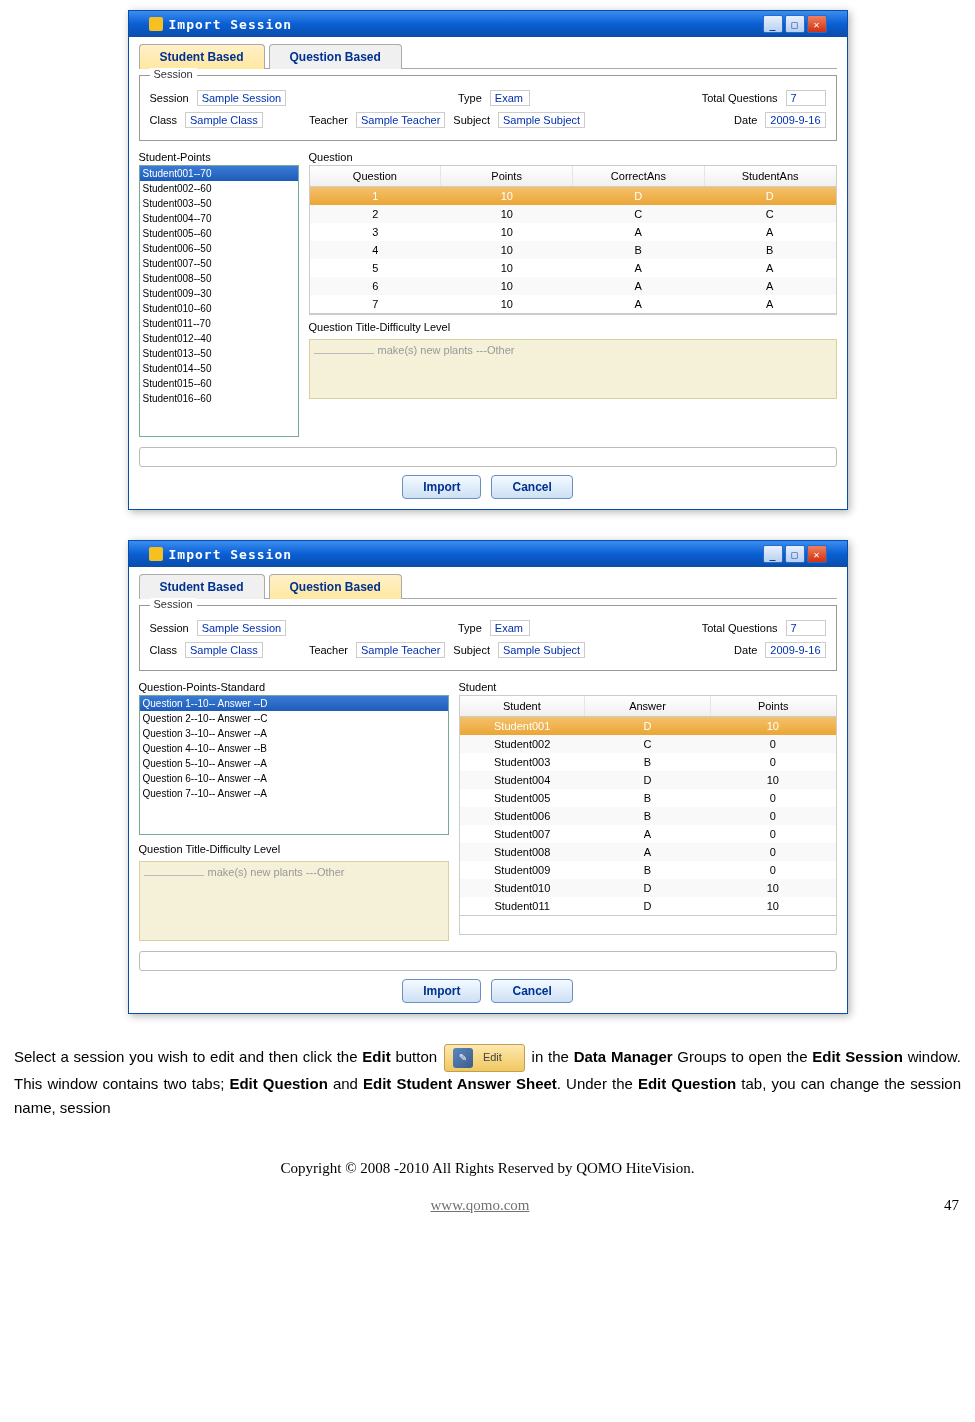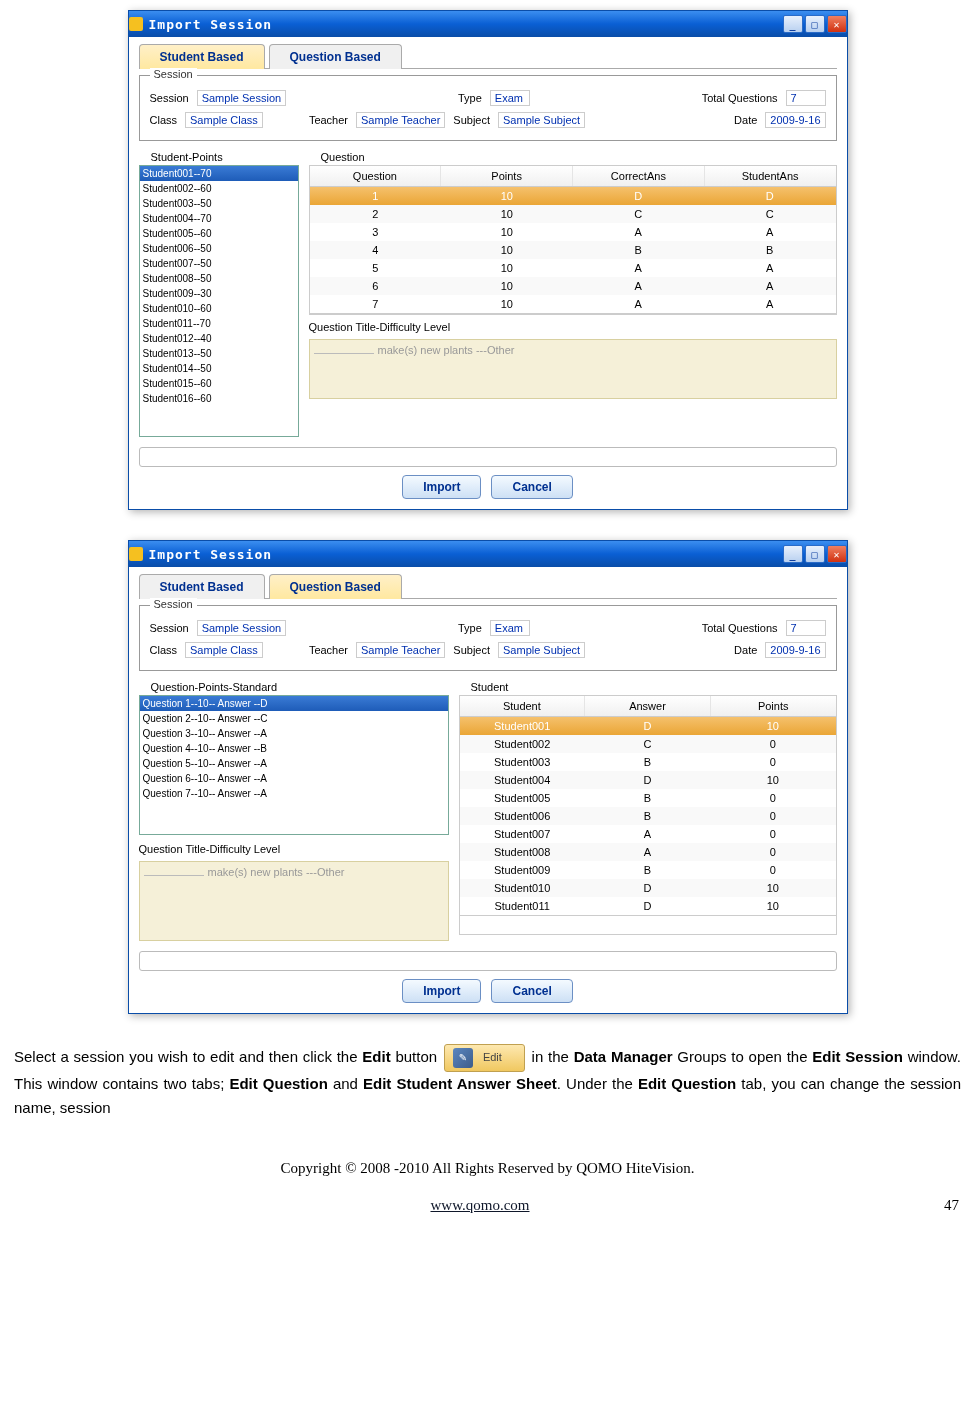--- a/index.html
+++ b/index.html
@@ -1,38 +1,38 @@
 <!DOCTYPE html>
 <html><head>
 <meta charset="utf-8">
 <style>
 * { box-sizing: border-box; margin: 0; padding: 0; }
 body { background: #fff; font-family: Arial, sans-serif; font-size: 11px; color: #000; width: 975px; }
 .page { padding: 0 10px; }
 .win-shadow { box-shadow: 2px 2px 8px rgba(0,0,0,0.3); margin: 10px auto 30px; }
 .window { border: 1px solid #0a4da8; background: #fff; }
-.titlebar { background: linear-gradient(to bottom, #3b8ef0 0%, #0a5fd4 50%, #0a4da8 100%); height: 26px; display: flex; align-items: center; padding: 0 0; color: #fff; font-family: 'MS Sans Serif','Fixedsys',monospace; font-size: 13px; font-weight: bold; }
+.titlebar { background: linear-gradient(to bottom, #3b8ef0 0%, #0a5fd4 50%, #0a4da8 100%); height: 26px; display: flex; align-items: center; padding: 0 20px; color: #fff; font-family: 'MS Sans Serif','Fixedsys',monospace; font-size: 13px; font-weight: bold; }
 .titlebar .ticon { width: 14px; height: 14px; background: #f5c020; margin-right: 6px; border-radius: 2px; display: inline-block; }
 .titlebar .title { flex: 1; letter-spacing: 1px; }
 .winbtns { display: flex; gap: 2px; }
 .winbtn { width: 20px; height: 18px; background: linear-gradient(#e8f0fc,#b8d0f0); border: 1px solid #2a6bc8; border-radius: 2px; display: flex; align-items: center; justify-content: center; font-size: 10px; color: #1040a0; font-weight: bold; cursor: pointer; }
 .winbtn.closebtn { background: linear-gradient(#f08060,#d03010); color: #fff; }
 .body-area { background: #fff; padding: 6px 10px 10px; }
 .tabs { display: flex; border-bottom: 1px solid #aaa; margin-bottom: 4px; }
 .tab { padding: 5px 20px; border: 1px solid #aaa; border-bottom: none; border-radius: 4px 4px 0 0; margin-right: 4px; background: #f0f0f0; font-weight: bold; color: #003090; cursor: pointer; position: relative; top: 1px; font-size: 12px; }
 .tab.active { background: linear-gradient(#fff0c8,#ffe8a0); }
 .fieldset { border: 1px solid #999; padding: 8px 10px 12px; margin-top: 6px; position: relative; }
 .fset-label { position: absolute; top: -8px; left: 10px; background: #fff; padding: 0 4px; color: #333; }
 .fieldrow { display: flex; align-items: center; gap: 8px; margin-top: 6px; flex-wrap: wrap; }
 .flabel { color: #000; font-size: 11px; }
 .fvalue { color: #0030b0; background: #fff; border: 1px solid #ccc; padding: 1px 4px; font-size: 11px; min-width: 40px; display: inline-block; }
 .flex-spacer { flex: 0 0 30px; }
 
 .twocol { display: flex; gap: 10px; margin-top: 10px; }
-.col-label { color: #000; margin-bottom: 2px; margin-left: 12px; }
+.col-label { color: #000; margin-bottom: 2px; }
 .listbox { border: 1px solid #7a9; height: 250px; overflow-y: scroll; background: #fff; font-size: 10px; line-height: 1.3; }
 .listbox.h240 { height: 272px; }
 .listbox.h140 { height: 140px; }
 .listitem { padding: 1px 3px; white-space: nowrap; }
 .listitem.selected { background: linear-gradient(#3a7bd5,#1e5cb8); color: #fff; }
 
 .grid { border: 1px solid #ccc; }
 .grid-header { display: flex; background: linear-gradient(#fff,#f0f0f0); border-bottom: 1px solid #ccc; }
 .grid-header > div { padding: 4px 6px; text-align: center; border-right: 1px solid #e5e5e5; }
 .grid-header > div:last-child { border-right:none; }
@@ -53,21 +53,21 @@
 .btnrow { display: flex; justify-content: center; gap: 10px; margin-top: 8px; }
 .appbtn { padding: 4px 20px; border: 1px solid #6b8fc4; border-radius: 4px; background: linear-gradient(#f4faff,#cde0f5); color: #003090; font-weight: bold; font-size: 12px; cursor: pointer; }
 
 .section-heading { color: #1558b0; font-size: 19px; font-weight: bold; margin: 20px 4px 18px; }
 .doc-para { font-size: 15px; line-height: 1.6; margin: 0 4px 20px; text-align: justify; }
 .editbtn-inline { display: inline-flex; vertical-align: middle; border: 1px solid #c0a050; background: linear-gradient(#fde8b0,#f0c860); padding: 3px 22px 3px 8px; border-radius: 3px; align-items: center; gap: 2px; margin: 0 2px; }
 .editbtn-inline .editicon { width: 20px; height: 20px; background: linear-gradient(135deg,#5a86c0,#3d5d8a); border-radius: 3px; display: inline-flex; align-items: center; justify-content: center; color: #fff; font-size: 10px; }
 .editbtn-inline .elbl { font-size: 11px; color: #444; margin-left: 8px; }
 .copyright { text-align: center; font-size: 15px; margin-top: 40px; font-family: 'Times New Roman', serif; }
 .footer { display: flex; justify-content: space-between; margin: 20px 6px 6px; font-size: 15px; font-family: 'Times New Roman', serif; }
-.footer a { color: #0f172a; text-decoration: underline; }
+.footer a { color: #737373; text-decoration: underline; }
 </style>
 </head>
 <body>
 
 <div class="page">
 
 <div class="win-shadow" style="width:720px;">
 <div class="window">
   <div class="titlebar">
     <span class="ticon"></span>

